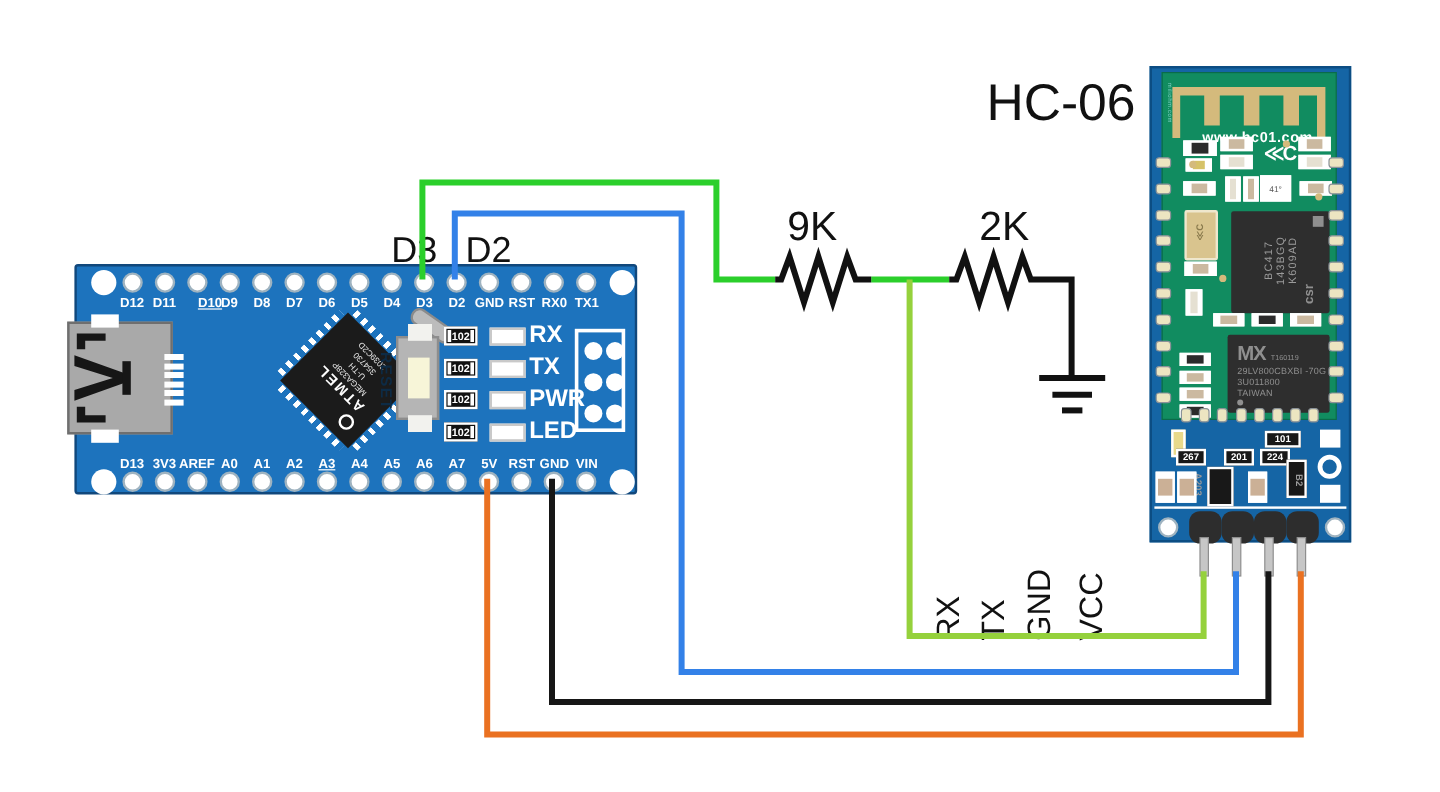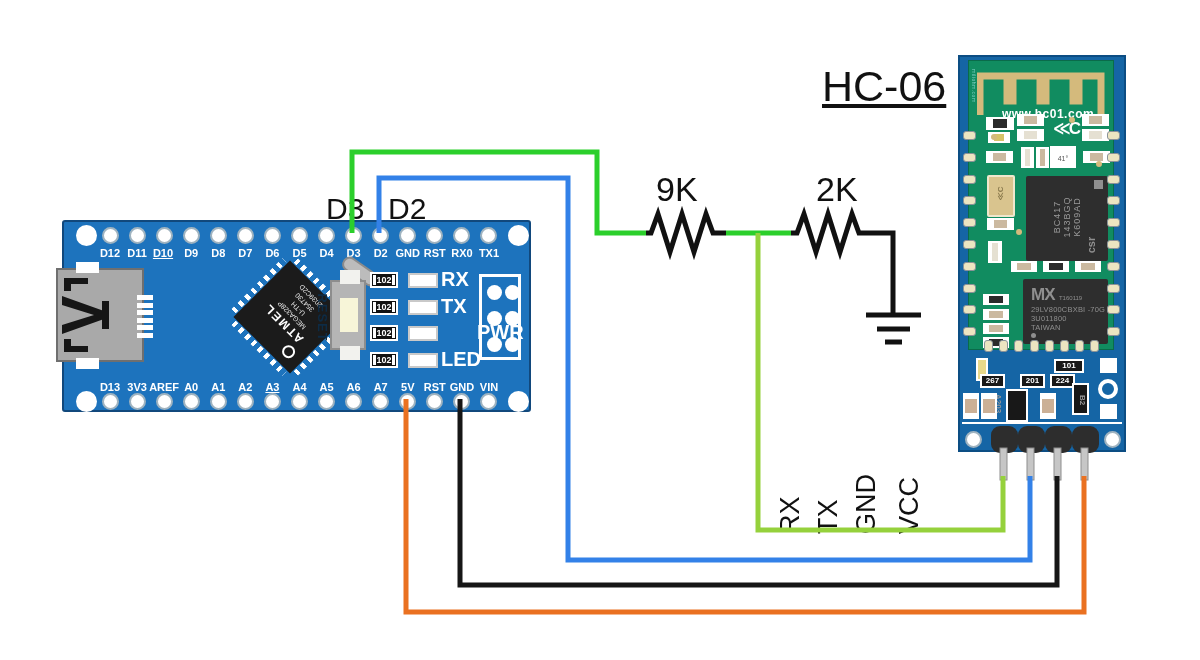--- a/index.html
+++ b/index.html
@@ -86,40 +86,40 @@
 
     <path d="M791,233 H797 L804,214 L816,252 L828,214 L840,252 L852,214 L859,233 H893 V315" fill="none" stroke="#111" stroke-width="5" stroke-linejoin="miter"></path>
 
     <g stroke="#111" stroke-width="5">
       <line x1="866" y1="315" x2="921" y2="315"></line>
       <line x1="877" y1="329" x2="910" y2="329"></line>
       <line x1="885" y1="342" x2="902" y2="342"></line>
     </g>
   </svg>
 
-  <div class="lbl" style="left:822px;top:62px;font-size:43px;text-decoration:underline;">HC-06</div>
+  <div class="lbl" style="left:822px;top:62px;font-size:43px;">HC-06</div>
   <div class="lbl" style="left:326px;top:192px;font-size:30px;">D3</div>
   <div class="lbl" style="left:388px;top:192px;font-size:30px;">D2</div>
   <div class="lbl" style="left:656px;top:170px;font-size:34px;">9K</div>
   <div class="lbl" style="left:816px;top:170px;font-size:34px;">2K</div>
   <div id="hc06-pinlabels">
       <div class="rotlbl" style="left: 806px; top: 503px;">RX</div>
       <div class="rotlbl" style="left: 844px; top: 503px;">TX</div>
       <div class="rotlbl" style="left: 882px; top: 503px;">GND</div>
       <div class="rotlbl" style="left: 925px; top: 503px;">VCC</div>
     </div>
 
   <div id="nano">
     <div id="pins-top">
         <div style="position: absolute; left: 37.5px; top: 5px; width: 17px; height: 17px; background: rgb(255, 255, 255); border: 2px solid rgb(159, 179, 192); border-radius: 50%; box-sizing: border-box;"></div>
         <div class="pinlbl" style="left: 46px; top: 25px;">D12</div>
         <div style="position: absolute; left: 64.57px; top: 5px; width: 17px; height: 17px; background: rgb(255, 255, 255); border: 2px solid rgb(159, 179, 192); border-radius: 50%; box-sizing: border-box;"></div>
         <div class="pinlbl" style="left: 73.07px; top: 25px;">D11</div>
         <div style="position: absolute; left: 91.64px; top: 5px; width: 17px; height: 17px; background: rgb(255, 255, 255); border: 2px solid rgb(159, 179, 192); border-radius: 50%; box-sizing: border-box;"></div>
-        <div class="pinlbl" style="left: 99px; top: 25px; text-decoration: underline;">D10</div>
+        <div class="pinlbl" style="left: 111px; top: 25px; text-decoration: underline;">D10</div>
         <div style="position: absolute; left: 118.71px; top: 5px; width: 17px; height: 17px; background: rgb(255, 255, 255); border: 2px solid rgb(159, 179, 192); border-radius: 50%; box-sizing: border-box;"></div>
         <div class="pinlbl" style="left: 127.21px; top: 25px;">D9</div>
         <div style="position: absolute; left: 145.78px; top: 5px; width: 17px; height: 17px; background: rgb(255, 255, 255); border: 2px solid rgb(159, 179, 192); border-radius: 50%; box-sizing: border-box;"></div>
         <div class="pinlbl" style="left: 154.28px; top: 25px;">D8</div>
         <div style="position: absolute; left: 172.85px; top: 5px; width: 17px; height: 17px; background: rgb(255, 255, 255); border: 2px solid rgb(159, 179, 192); border-radius: 50%; box-sizing: border-box;"></div>
         <div class="pinlbl" style="left: 181.35px; top: 25px;">D7</div>
         <div style="position: absolute; left: 199.92px; top: 5px; width: 17px; height: 17px; background: rgb(255, 255, 255); border: 2px solid rgb(159, 179, 192); border-radius: 50%; box-sizing: border-box;"></div>
         <div class="pinlbl" style="left: 208.42px; top: 25px;">D6</div>
         <div style="position: absolute; left: 226.99px; top: 5px; width: 17px; height: 17px; background: rgb(255, 255, 255); border: 2px solid rgb(159, 179, 192); border-radius: 50%; box-sizing: border-box;"></div>
         <div class="pinlbl" style="left: 235.49px; top: 25px; text-align: right;">D5</div>
@@ -220,21 +220,21 @@
 
     <div id="smdrows">
         <div class="smdr" style="left: 306px; top: 50px;">102<div style="position: absolute; left: 1px; top: 1px; width: 3px; height: 10px; background: rgb(255, 255, 255);"></div><div style="position: absolute; right: 1px; top: 1px; width: 3px; height: 10px; background: rgb(255, 255, 255);"></div></div>
         <div class="ledbox" style="left: 344px; top: 51px;"></div>
         <div class="ledlbl" style="left: 377px; top: 49px;">RX</div>
         <div class="smdr" style="left: 306px; top: 76.7px;">102<div style="position: absolute; left: 1px; top: 1px; width: 3px; height: 10px; background: rgb(255, 255, 255);"></div><div style="position: absolute; right: 1px; top: 1px; width: 3px; height: 10px; background: rgb(255, 255, 255);"></div></div>
         <div class="ledbox" style="left: 344px; top: 77.7px;"></div>
         <div class="ledlbl" style="left: 377px; top: 75.7px;">TX</div>
         <div class="smdr" style="left: 306px; top: 103.4px;">102<div style="position: absolute; left: 1px; top: 1px; width: 3px; height: 10px; background: rgb(255, 255, 255);"></div><div style="position: absolute; right: 1px; top: 1px; width: 3px; height: 10px; background: rgb(255, 255, 255);"></div></div>
         <div class="ledbox" style="left: 344px; top: 104.4px;"></div>
-        <div class="ledlbl" style="left: 377px; top: 102.4px; margin-left: 36px;">PWR</div>
+        <div class="ledlbl" style="left: 377px; top: 102.4px;">PWR</div>
         <div class="smdr" style="left: 306px; top: 130.1px;">102<div style="position: absolute; left: 1px; top: 1px; width: 3px; height: 10px; background: rgb(255, 255, 255);"></div><div style="position: absolute; right: 1px; top: 1px; width: 3px; height: 10px; background: rgb(255, 255, 255);"></div></div>
         <div class="ledbox" style="left: 344px; top: 131.1px;"></div>
         <div class="ledlbl" style="left: 377px; top: 129.1px;">LED</div>
       </div>
 
     <div id="icsp">
         <div class="icspdot" style="left: 5px; top: 8px;"></div>
         <div class="icspdot" style="left: 5px; top: 34px;"></div>
         <div class="icspdot" style="left: 5px; top: 60px;"></div>
         <div class="icspdot" style="left: 23px; top: 8px;"></div>

